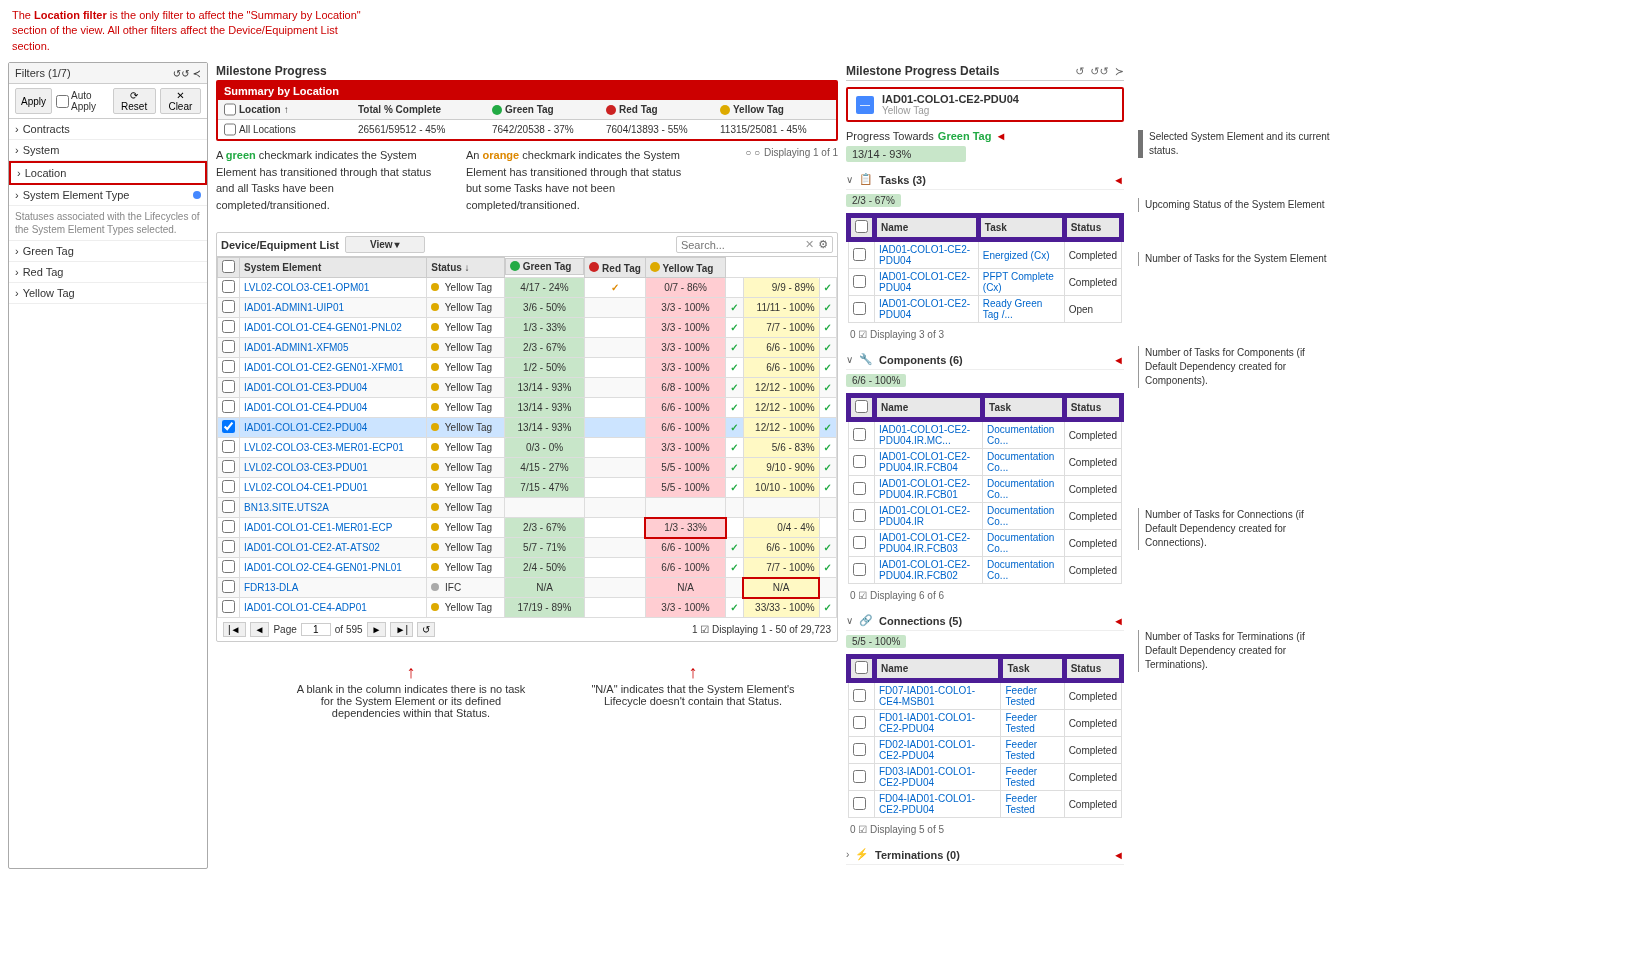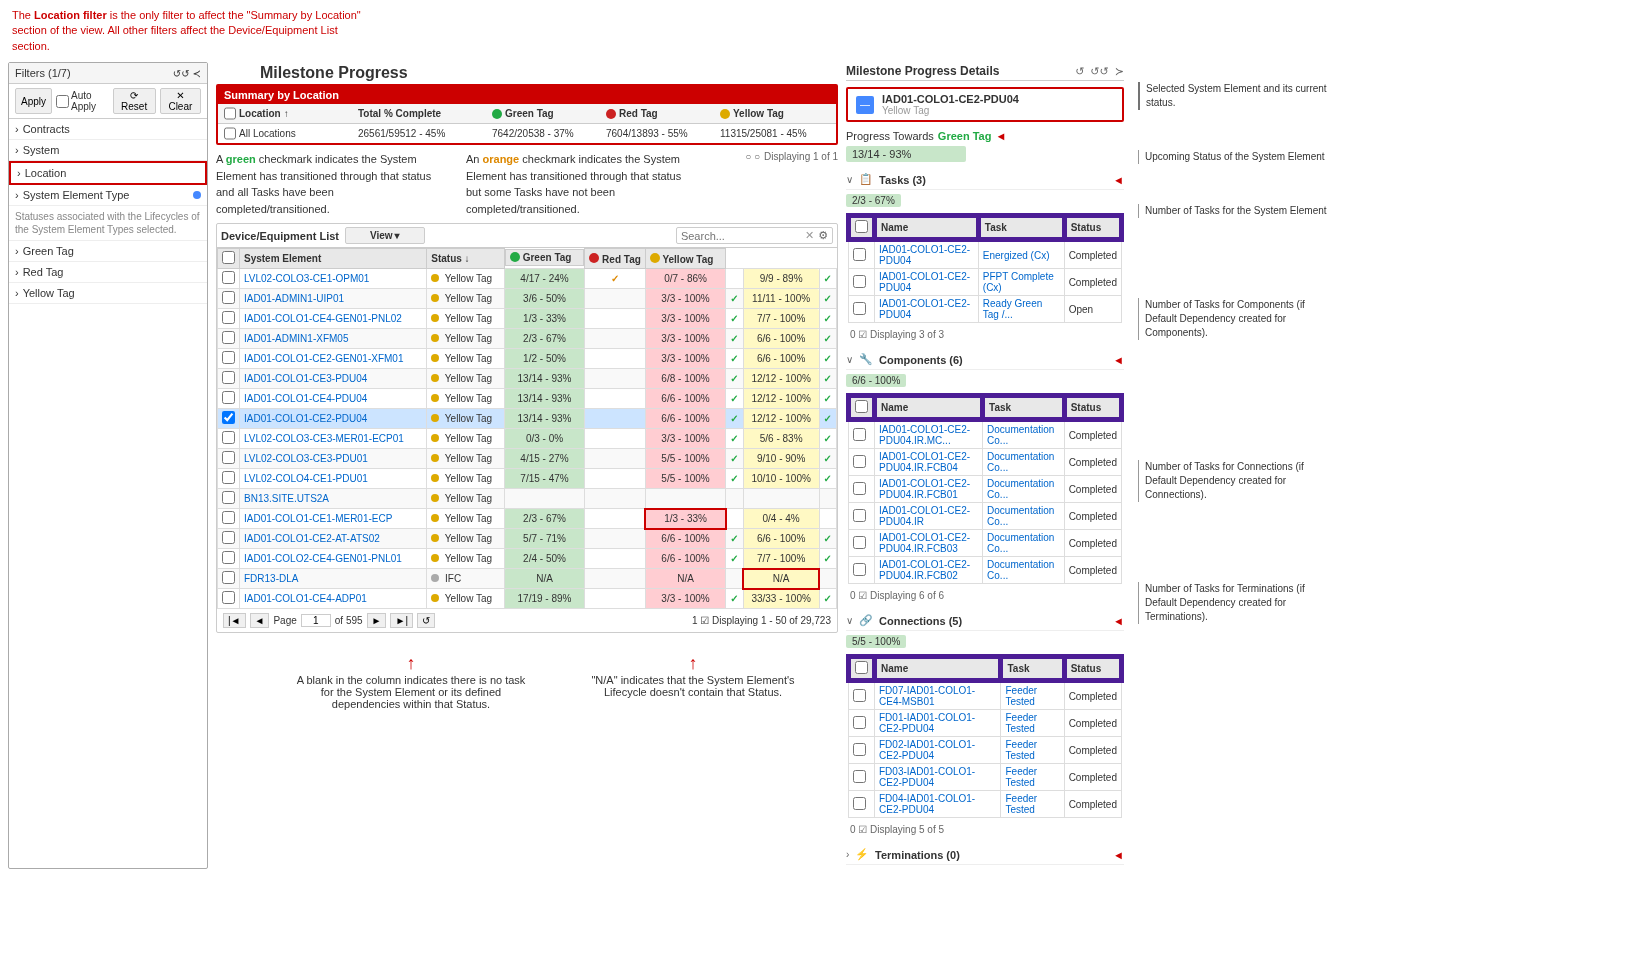--- a/index.html
+++ b/index.html
@@ -14,21 +14,21 @@
     .sidebar { width: 210px; flex-shrink: 0; border: 1px solid #ccc; border-radius: 2px; }
     .sidebar-header { display: flex; justify-content: space-between; align-items: center; padding: 4px 6px; font-size: 11px; background: #f5f5f5; border-bottom: 1px solid #ccc; }
     .sidebar-controls { display: flex; gap: 4px; padding: 4px 6px; border-bottom: 1px solid #ccc; }
     .sidebar-controls button { font-size: 10px; padding: 2px 6px; border: 1px solid #ccc; background: #f0f0f0; cursor: pointer; border-radius: 2px; }
     .sidebar-item { padding: 4px 6px; border-bottom: 1px solid #eee; cursor: pointer; display: flex; align-items: center; gap: 4px; }
     .sidebar-item.active { border: 1px solid #cc0000; }
     .sidebar-item .dot { width: 8px; height: 8px; border-radius: 50%; display: inline-block; }
     .dot-blue { background: #4488ff; }
     
     
-    .milestone-header { font-weight: bold; font-size: 16px; padding: 2px 0; margin-left: 44px; }
+    .milestone-header { font-weight: bold; font-size: 12px; padding: 2px 0; }
     .summary-table { border: 2px solid #cc0000; border-radius: 2px; overflow: hidden; }
     .summary-table-header { display: flex; background: #cc0000; color: #fff; font-weight: bold; font-size: 11px; padding: 3px 6px; gap: 8px; align-items: flex-start; }
     .tag-dot { width: 10px; height: 10px; border-radius: 50%; display: inline-block; }
     .green-dot { background: #22aa44; }
     .red-dot { background: #cc2222; }
     .yellow-dot { background: #ddaa00; }
     .green-text { color: #22aa44; }
     .orange-text { color: #dd8800; }
     
     
@@ -38,21 +38,21 @@
     .search-box { display: flex; align-items: center; border: 1px solid #ccc; border-radius: 2px; padding: 1px 4px; gap: 4px; }
     .search-box input { border: none; outline: none; font-size: 11px; width: 120px; }
     
     
     .equip-table { width: 100%; border-collapse: collapse; font-size: 10px; }
     .equip-table th { background: #e8e8e8; border: 1px solid #ccc; padding: 2px 4px; text-align: left; font-weight: bold; white-space: nowrap; }
     .equip-table td { border: 1px solid #ddd; padding: 2px 4px; white-space: nowrap; }
     .equip-table tr:nth-child(even) { background: #f9f9f9; }
     .progress-cell { background: #c8e6c9; text-align: center; border-radius: 2px; }
     .progress-cell-red { background: #ffcdd2; text-align: center; border-radius: 2px; }
-    .progress-cell-yellow { background: #fff9c4; text-align: center; border-radius: 2px; }
+    .progress-cell-yellow { background: #fff9c4; text-align: right; border-radius: 2px; }
     .check-green { color: #22aa44; font-weight: bold; }
     .check-orange { color: #dd8800; font-weight: bold; }
     .blank-cell-red { border: 2px solid #cc0000; }
     
     
     .pagination { display: flex; align-items: center; gap: 4px; padding: 4px 6px; font-size: 10px; }
     .pagination button { border: 1px solid #ccc; background: #f0f0f0; padding: 1px 4px; cursor: pointer; font-size: 10px; }
     .pagination-right { margin-left: auto; }
     .right-panel-header { display: flex; align-items: center; justify-content: space-between; padding: 2px 0; border-bottom: 1px solid #ccc; margin-bottom: 6px; }
     .right-panel-title { font-weight: bold; font-size: 12px; }
@@ -177,21 +177,21 @@
               <input type="checkbox" style="width: 12px;">
               <span>All Locations</span>
             </div>
             <div style="width:130px;">26561/59512 - 45%</div>
             <div style="width:110px;">7642/20538 - 37%</div>
             <div style="width:110px;">7604/13893 - 55%</div>
             <div style="width:110px;">11315/25081 - 45%</div>
           </div>
         </div>
 
-        <div style="display:flex; gap:20px; margin-bottom:6px; align-items:flex-start;">
+        <div style="display:flex; gap:20px; margin-bottom:19px; align-items:flex-start;">
           <div style="font-size:11px; max-width:230px; line-height:1.5;">
             A <span class="green-text"><b>green</b></span> checkmark indicates the System Element has transitioned through that status and all Tasks have been completed/transitioned.
           </div>
           <div style="font-size:11px; max-width:230px; line-height:1.5;">
             An <span class="orange-text"><b>orange</b></span> checkmark indicates the System Element has transitioned through that status but some Tasks have not been completed/transitioned.
           </div>
           <div style="font-size:10px; color:#666; margin-left:auto; white-space:nowrap;">
             <span style="display:flex; align-items:center; gap:4px;">
               <span>○ ○</span>
               <span>Displaying 1 of 1</span>
@@ -724,21 +724,21 @@
           <span class="expand-icon">›</span>
           <span>⚡</span>
           <span class="section-title">Terminations (0)</span>
           <span style="margin-left:auto; color:#cc0000;">◄</span>
         </div>
       </div>
     </div>
 
     <div style="width:200px; font-size:10px; line-height:1.4; padding-top:20px; padding-left:6px; flex-shrink:0;">
       <div style="margin-bottom:40px;">
-        <div style="border-left:2px solid #737373; padding-left:6px;">Selected System Element and its current status.</div>
+        <div style="border-left:5px solid #737373; padding-left:6px;margin-top:48px;">Selected System Element and its current status.</div>
       </div>
       <div style="margin-bottom:40px;">
         <div style="border-left:1px solid #999; padding-left:6px;">Upcoming Status of the System Element</div>
       </div>
       <div style="margin-bottom:80px;">
         <div style="border-left:1px solid #999; padding-left:6px;">Number of Tasks for the System Element</div>
       </div>
       <div style="margin-bottom:120px;">
         <div style="border-left:1px solid #999; padding-left:6px;">Number of Tasks for Components (if Default Dependency created for Components).</div>
       </div>

